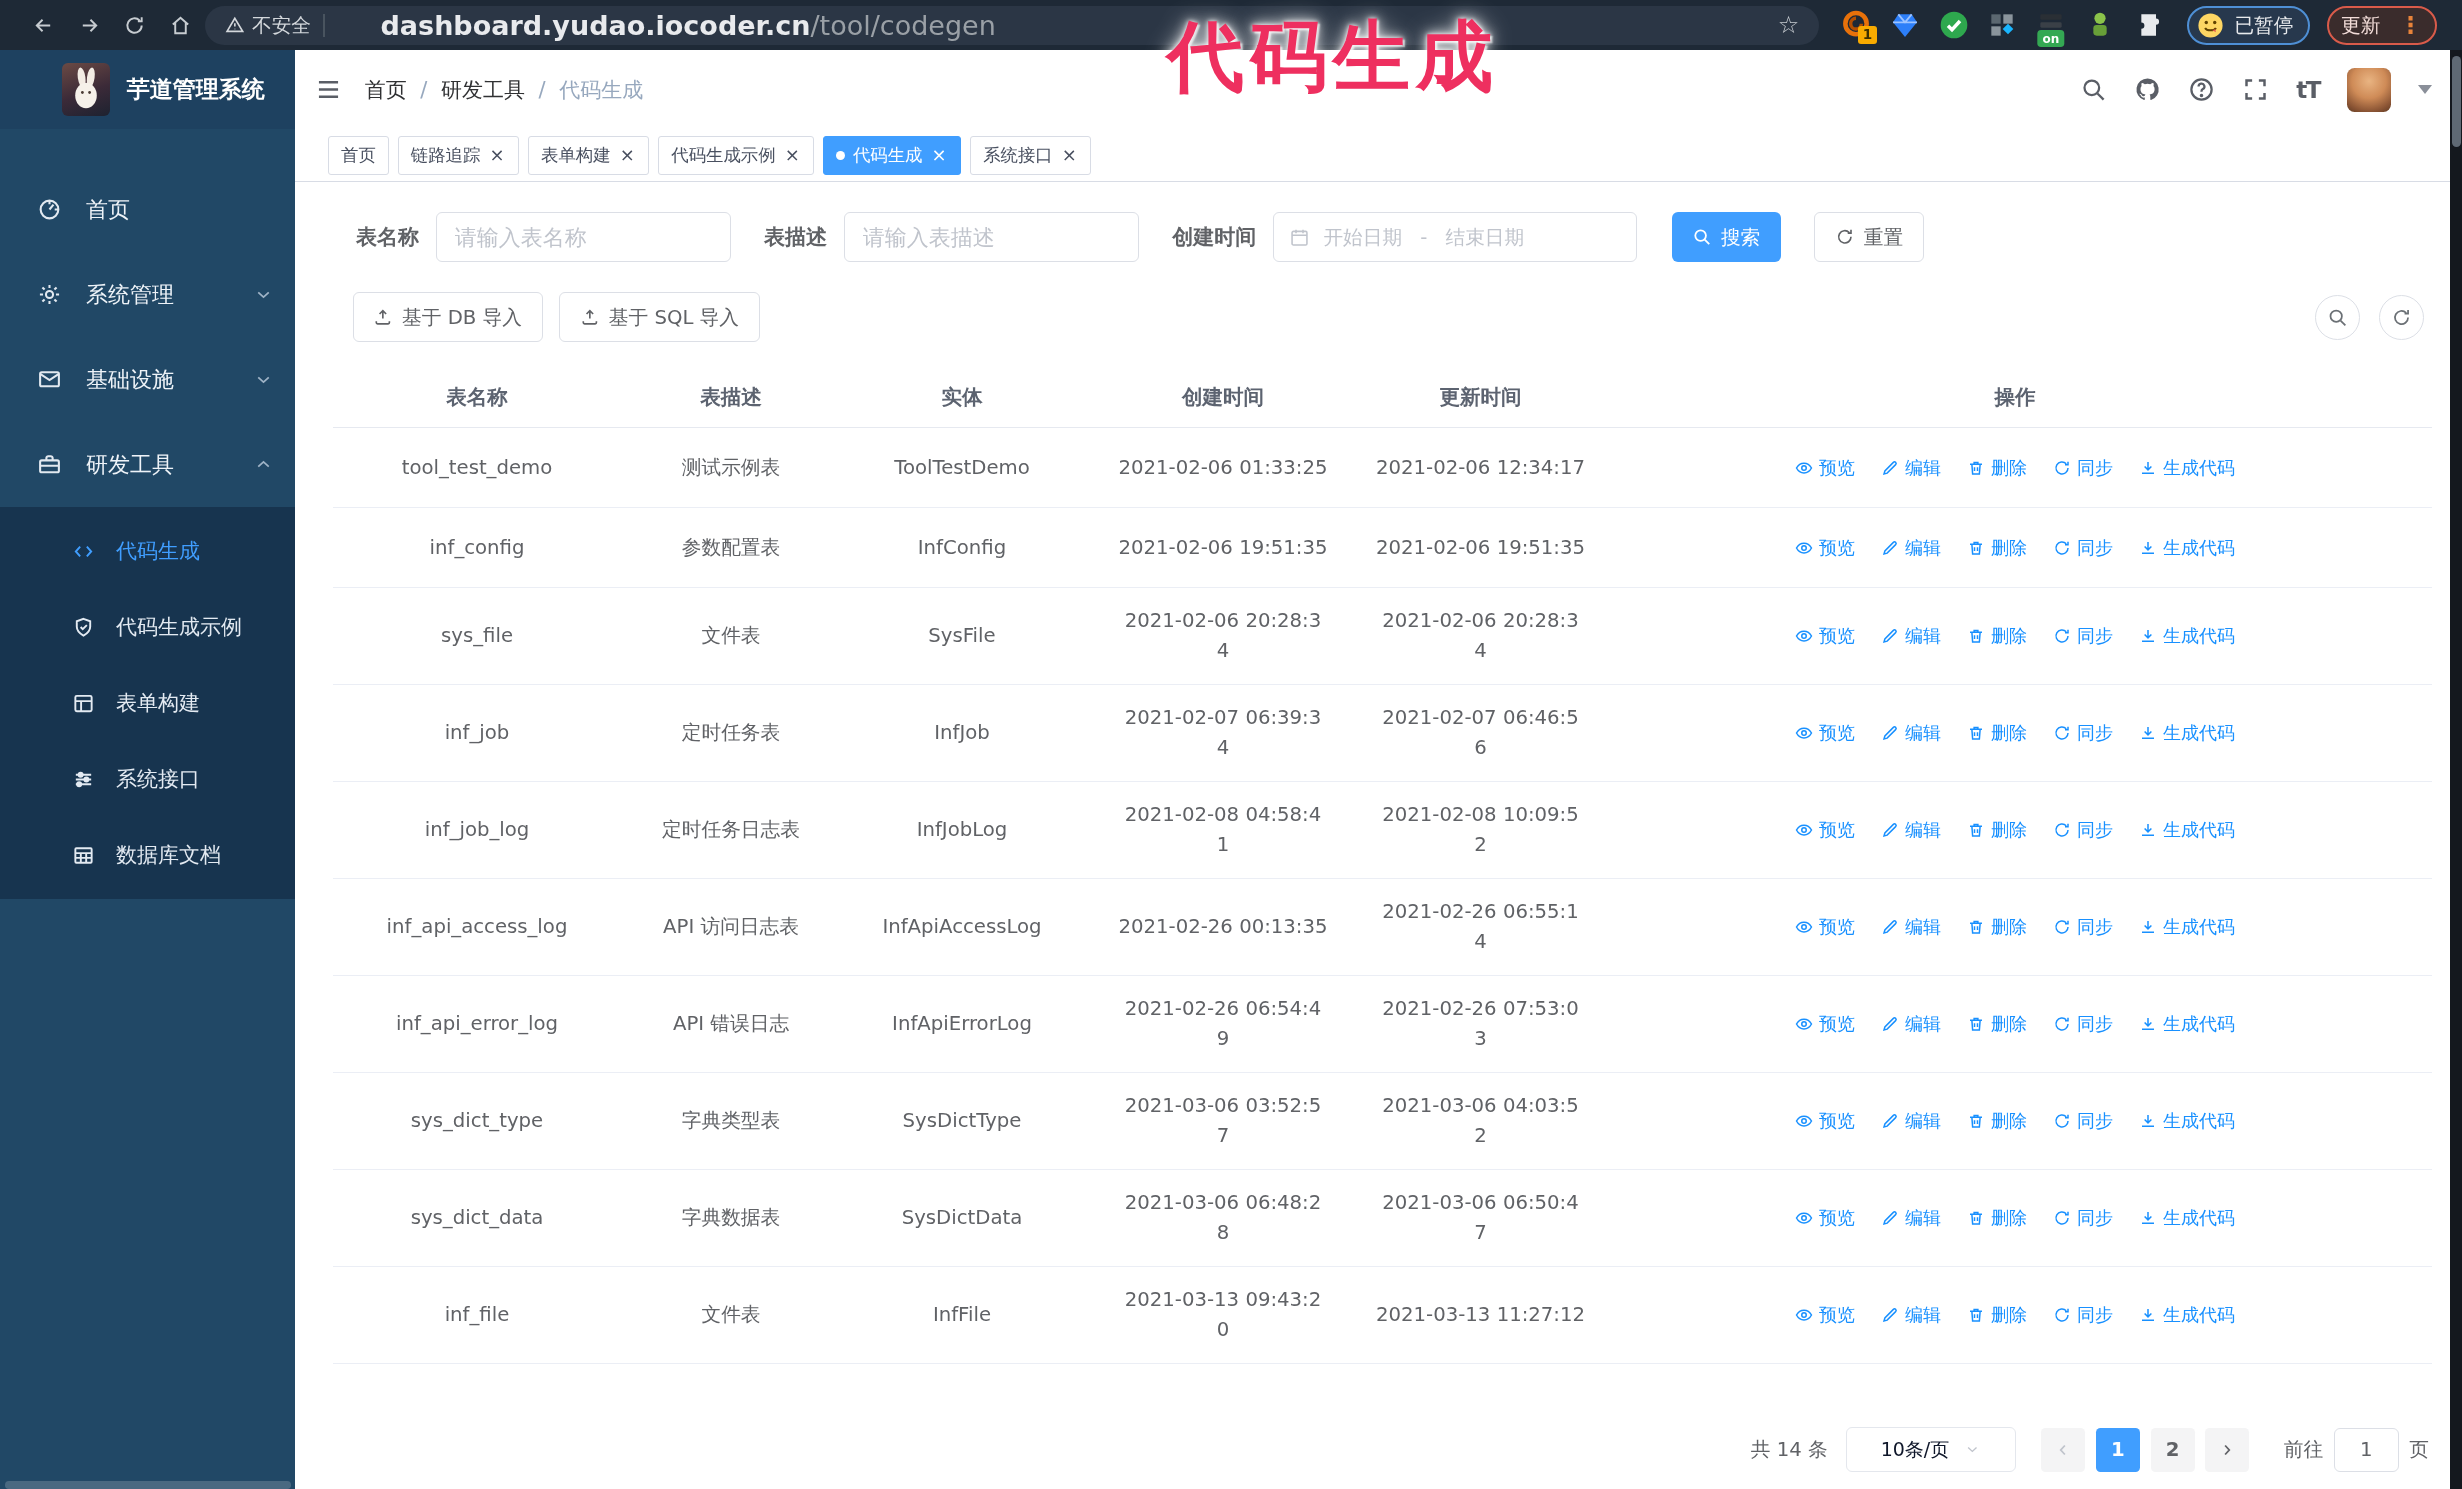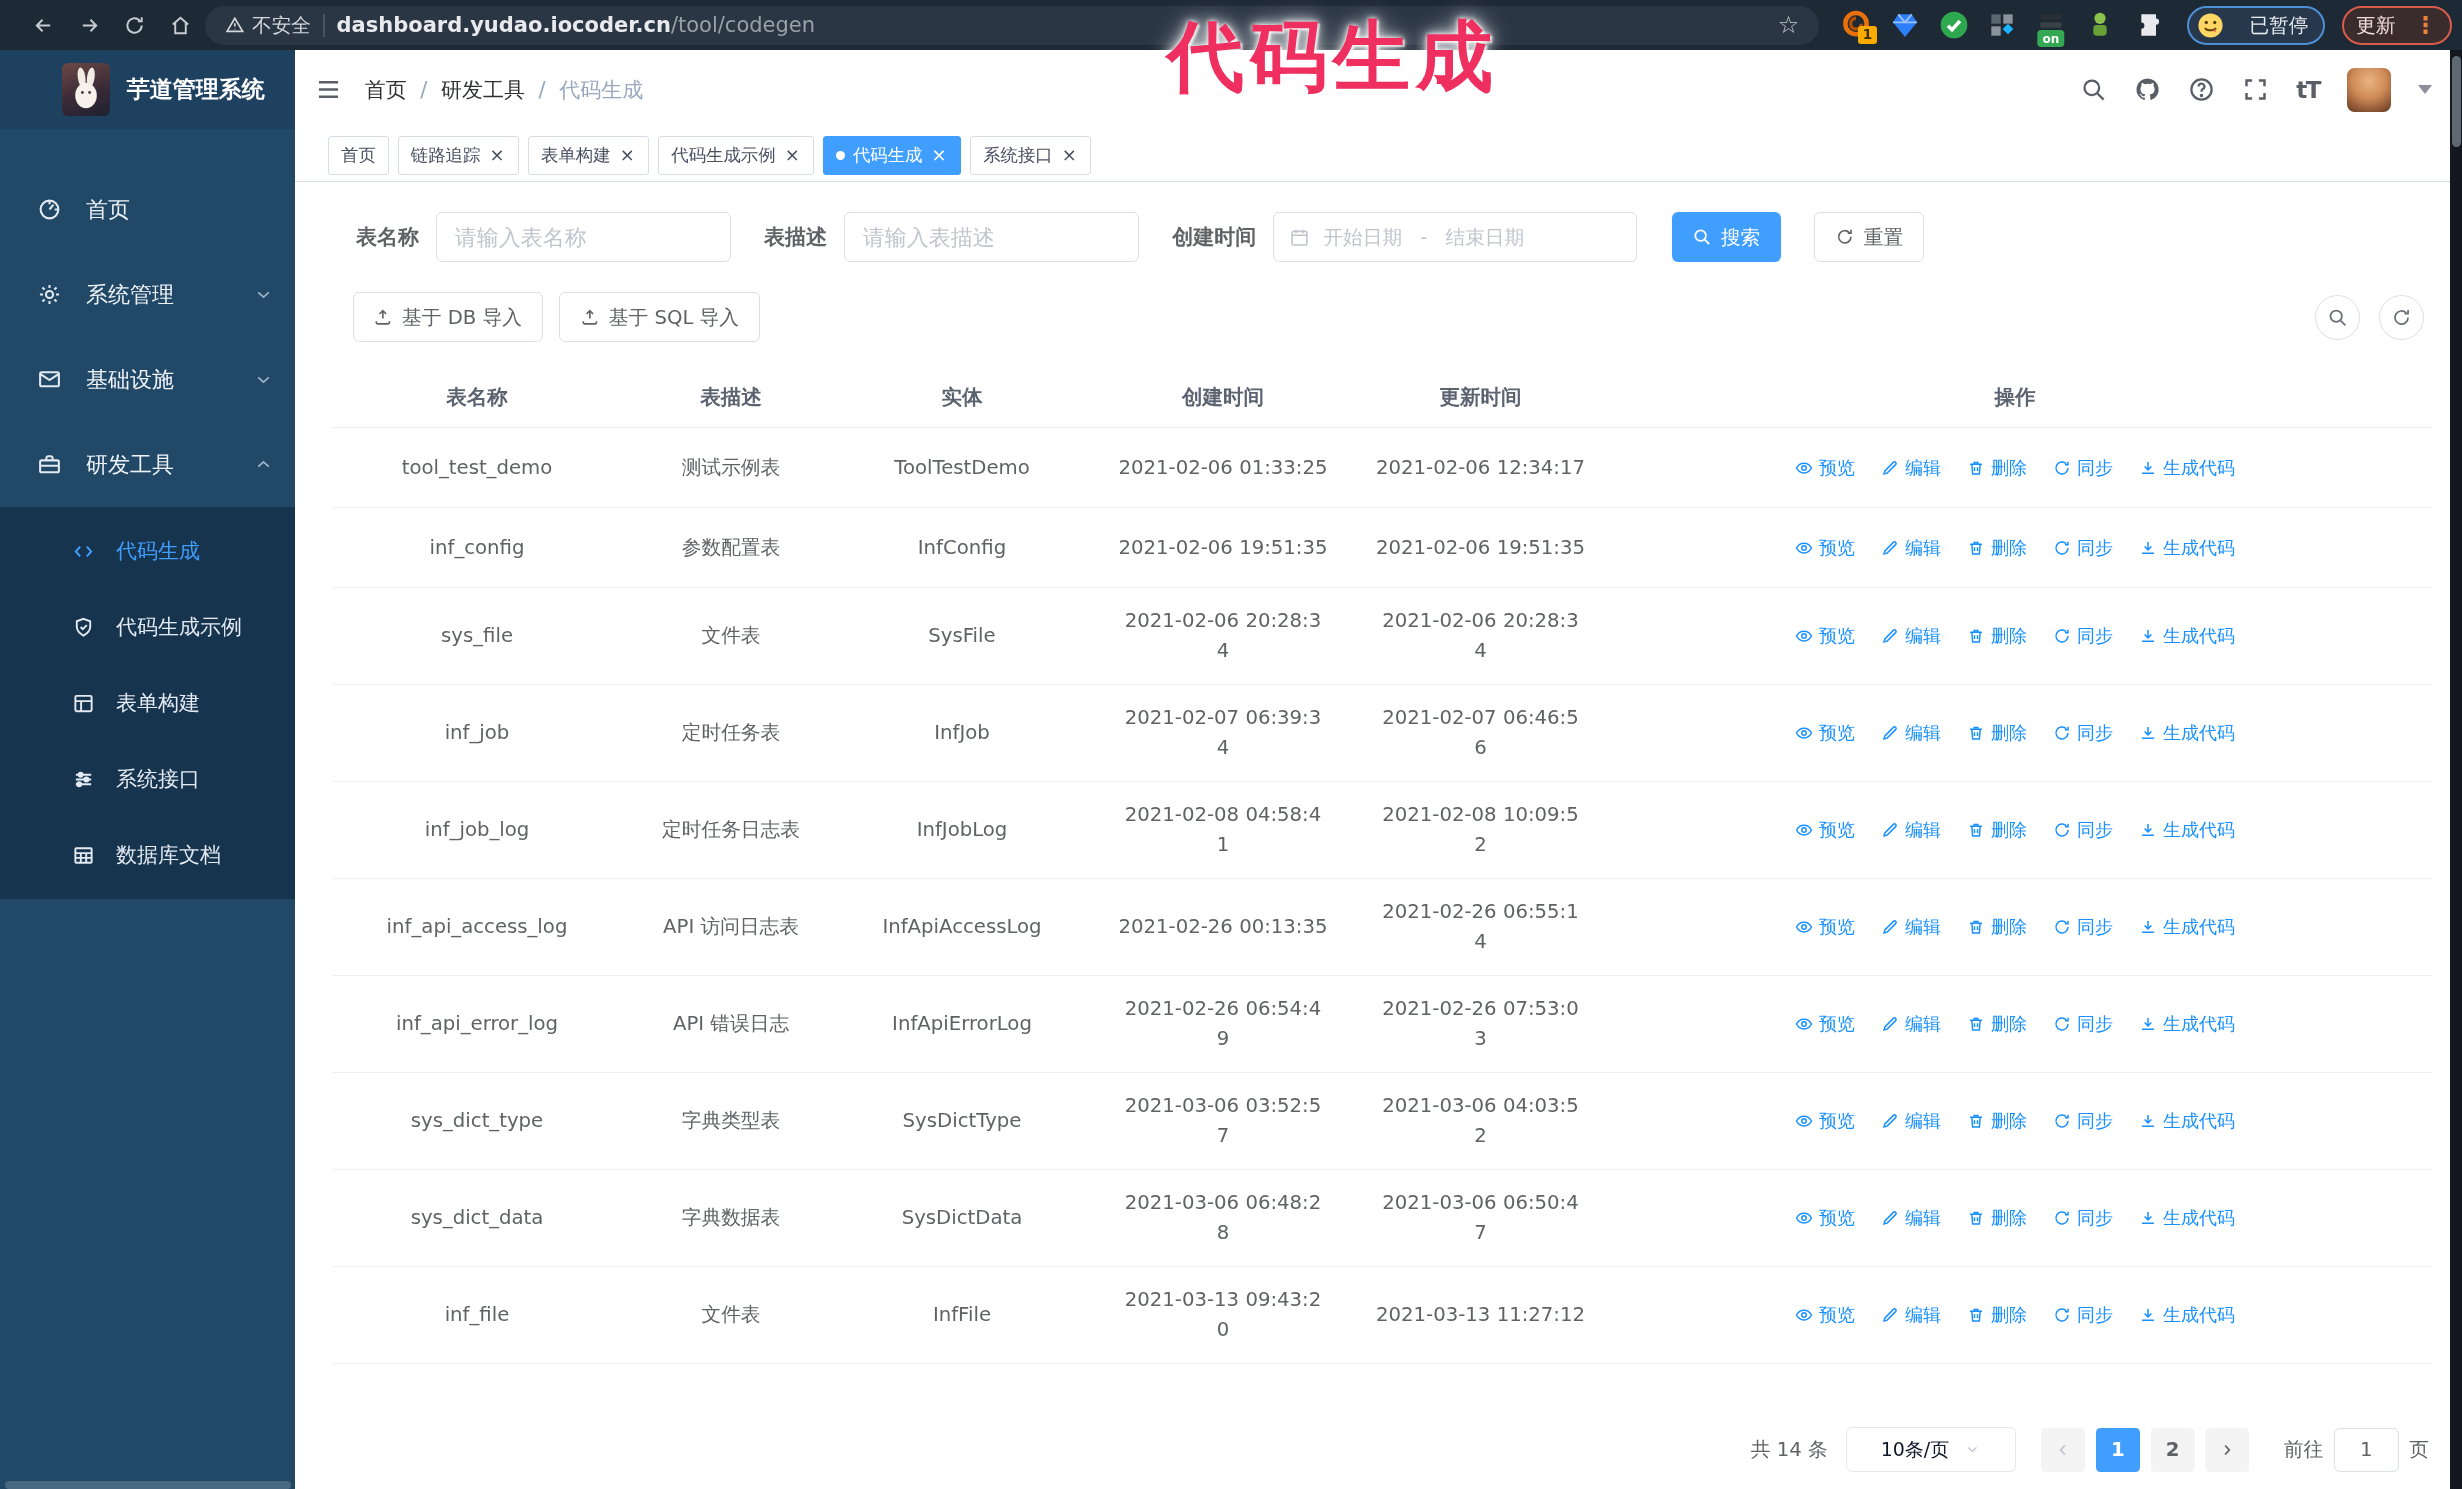--- a/index.html
+++ b/index.html
@@ -9,29 +9,29 @@
   .ic { display:inline-flex; align-items:center; justify-content:center; }
 
   
   .browser-bar { height:50px; background:#1e2936; display:flex; align-items:center; padding:0 23px; gap:4.5px; position:relative; z-index:5; }
   .nav-btn { width:41px; height:41px; border-radius:50%; display:flex; align-items:center; justify-content:center; color:#c7ccd1; cursor:pointer; flex:0 0 auto; }
   .nav-btn svg { width:23px; height:23px; }
   .url-pill { height:39px; background:#2b3645; border-radius:19.7px; width:1614px; display:flex; align-items:center; padding:0 19.7px; gap:12px; color:#d6dade; flex:0 0 auto; }
   .warning { display:flex; align-items:center; gap:7.6px; font-size:19.7px; color:#d3d7db; }
   .warning svg { width:19.7px; height:19.7px; }
   .sep-v { width:1.5px; height:23px; background:#49545f; }
-  .url-text { font-size:21px; white-space:nowrap; }
+  .url-text { font-size:27px; white-space:nowrap;margin-left:44px; }
   .url-host { color:#e8eaed; font-weight:600; }
   .url-path { color:#9aa0a6; }
   .url-star { margin-left:auto; font-size:24px; color:#c7ccd1; cursor:pointer; }
   .extensions { display:flex; align-items:center; gap:16.7px; margin-left:16.7px; }
   .ext { width:32px; height:32px; position:relative; cursor:pointer; display:flex; align-items:center; justify-content:center; }
   .ext-badge { position:absolute; right:-4.5px; bottom:-3px; background:#f9ab00; color:#3c2f00; font-size:13.6px; line-height:1; padding:2.3px 4.5px; border-radius:3px; font-weight:700; }
   .on-badge { position:absolute; left:50%; transform:translateX(-50%); bottom:-6px; background:#34a853; color:#fff; font-size:12px; line-height:1; padding:2.3px 5.3px; border-radius:3.8px; font-weight:700; }
-  .paused-pill { margin-left:18px; height:39px; border:2.3px solid #4e8fd5; border-radius:21px; background:#27384d; color:#e8eaed; display:flex; align-items:center; gap:24px; padding:0 15px 0 7.6px; font-size:19.7px; cursor:pointer; flex:0 0 auto; }
+  .paused-pill { margin-left:18px; height:39px; border:2.3px solid #4e8fd5; border-radius:21px; background:#27384d; color:#e8eaed; display:flex; align-items:center; gap:9px; padding:0 15px 0 7.6px; font-size:19.7px; cursor:pointer; flex:0 0 auto; }
   .paused-pill svg { width:29px; height:29px; }
   .update-pill { margin-left:12px; height:39px; border:2.3px solid #d95b4a; border-radius:21px; background:#3a2c2c; color:#f2dcd8; display:flex; align-items:center; gap:19px; padding:0 12px; font-size:19.7px; cursor:pointer; flex:0 0 auto; }
   .update-dots { color:#e8833a; font-size:23px; font-weight:700; letter-spacing:0.8px; }
 
   
   .watermark { position:absolute; left:1167px; top:6px; z-index:60; font-size:77px; font-weight:700; letter-spacing:6px; color:#ee2f5f;
     text-shadow:0 0 4.5px rgba(255,255,255,.95), 0 0 12px rgba(255,255,255,.9), 0 0 23px rgba(255,255,255,.8), 2.3px 2.3px 1.5px rgba(255,255,255,.6); }
 
   
   .app-row { display:flex; height:1440px; }

